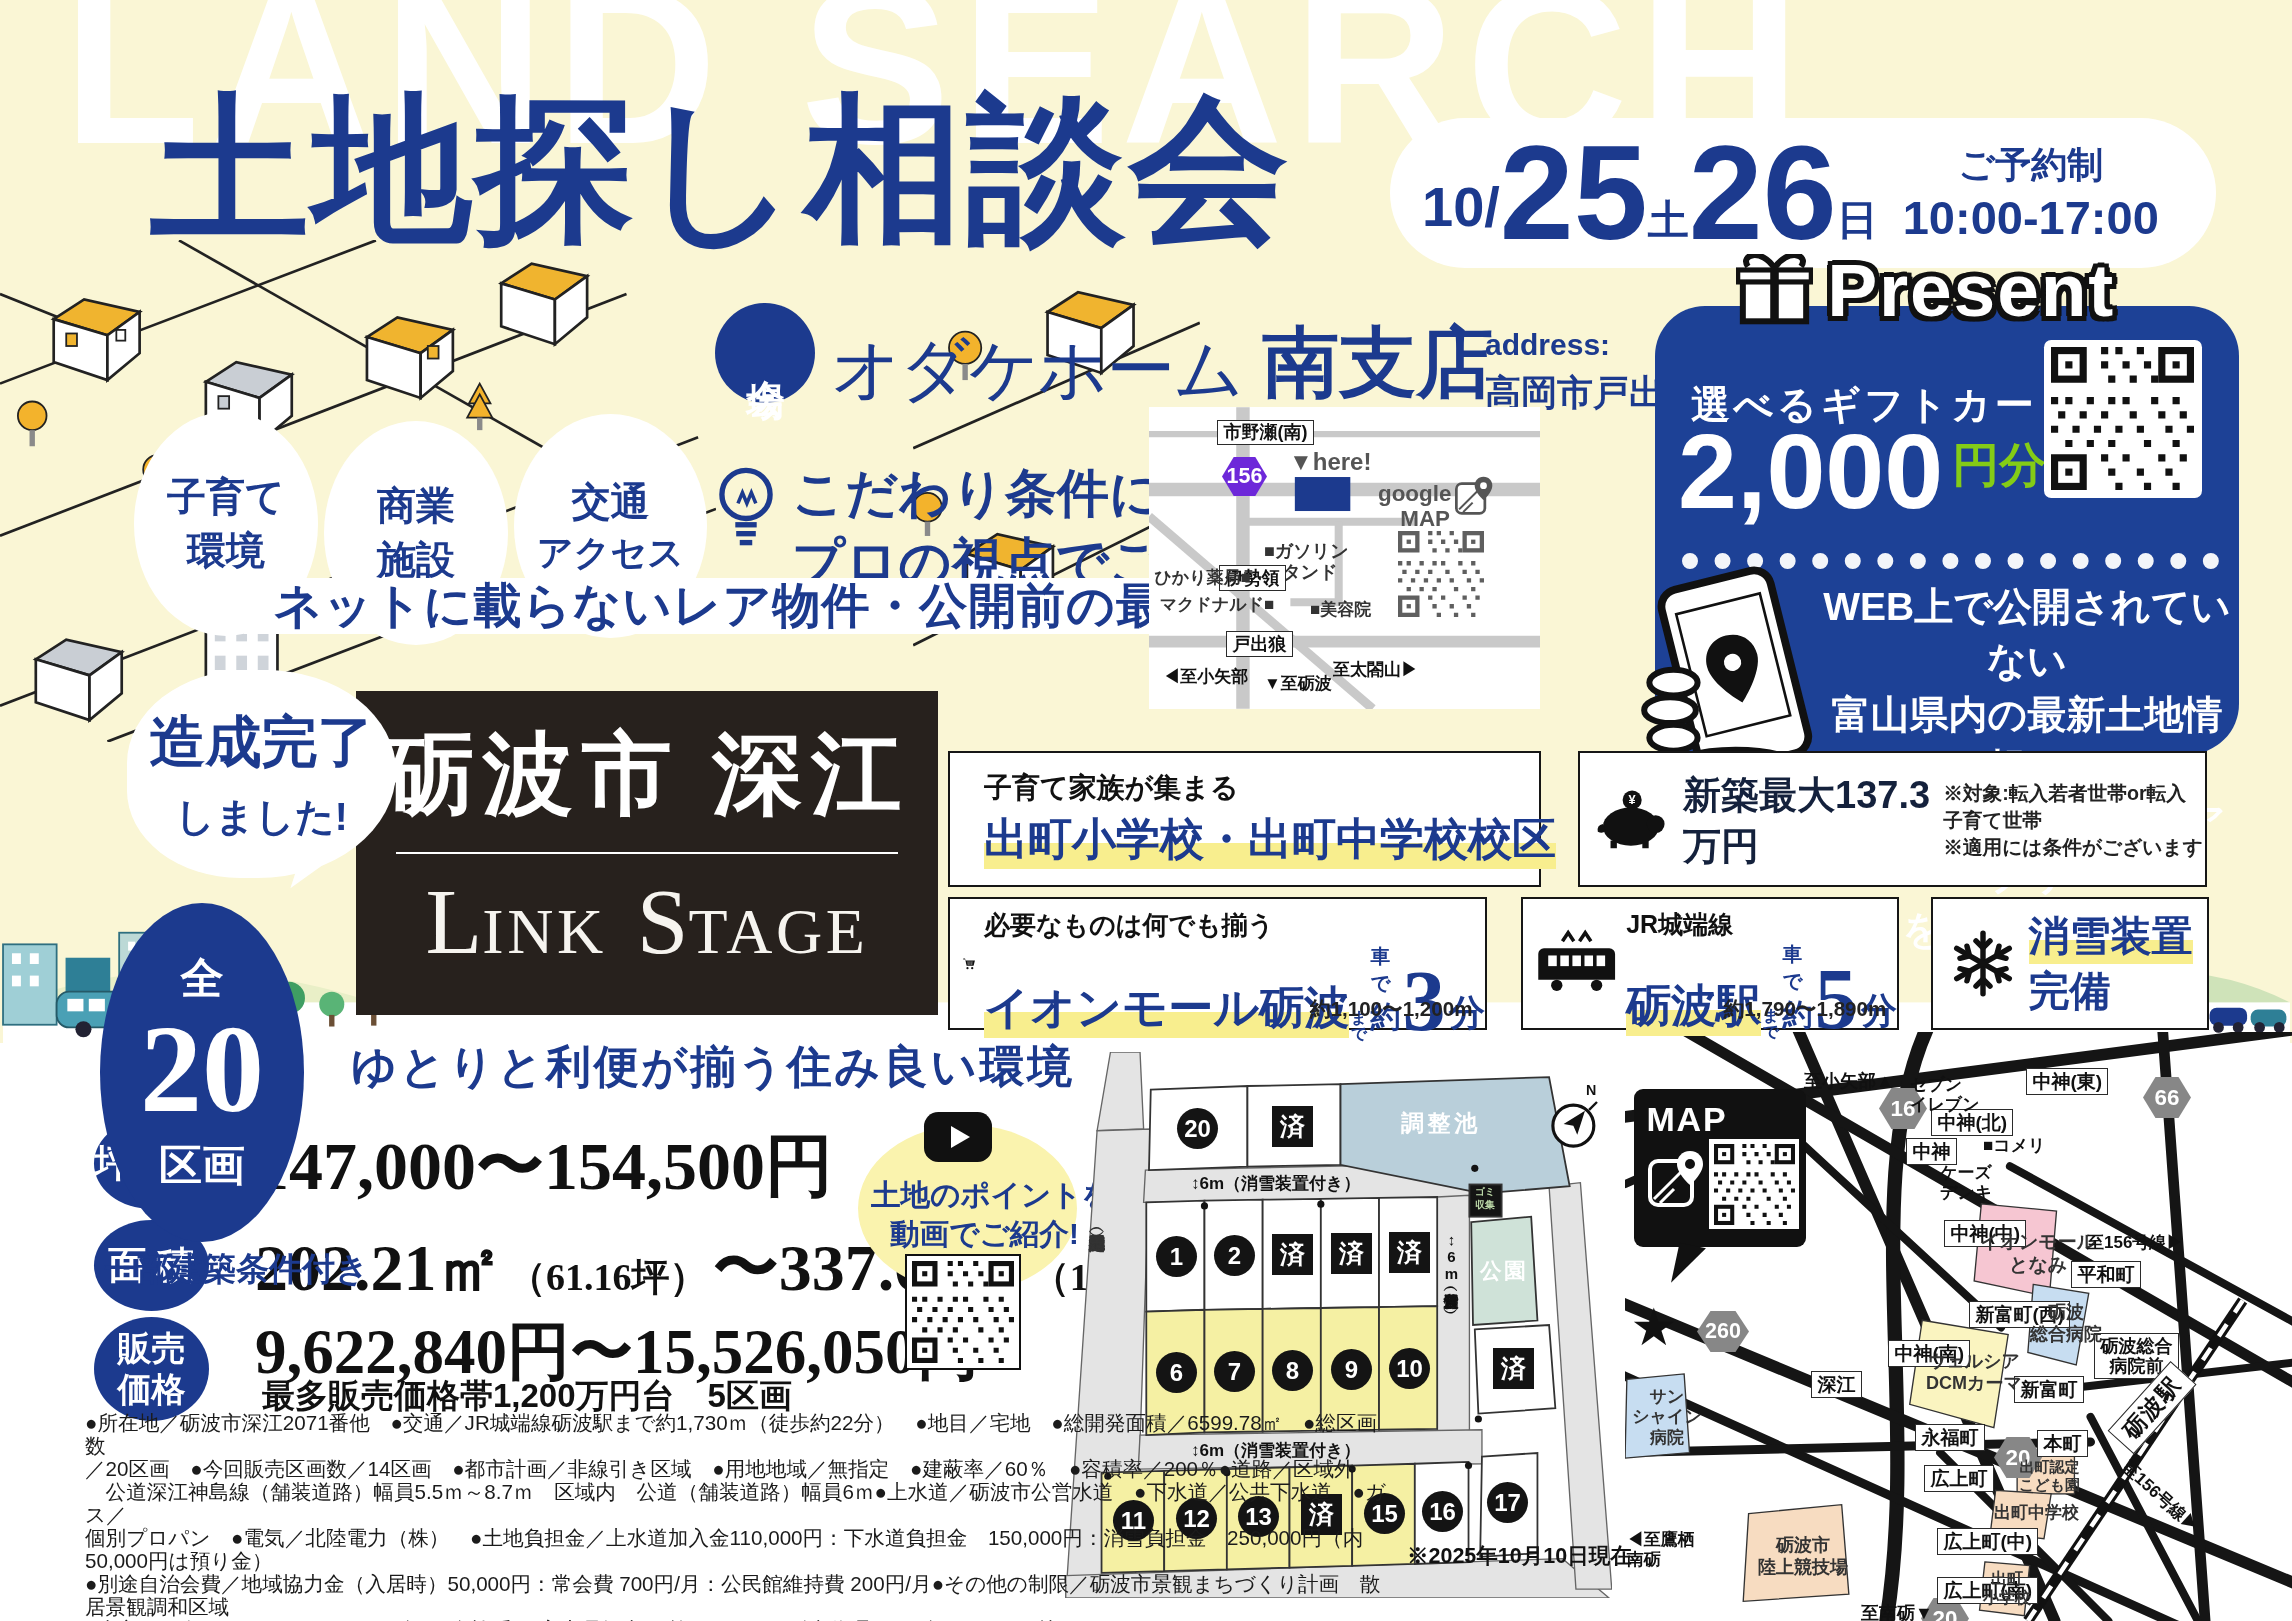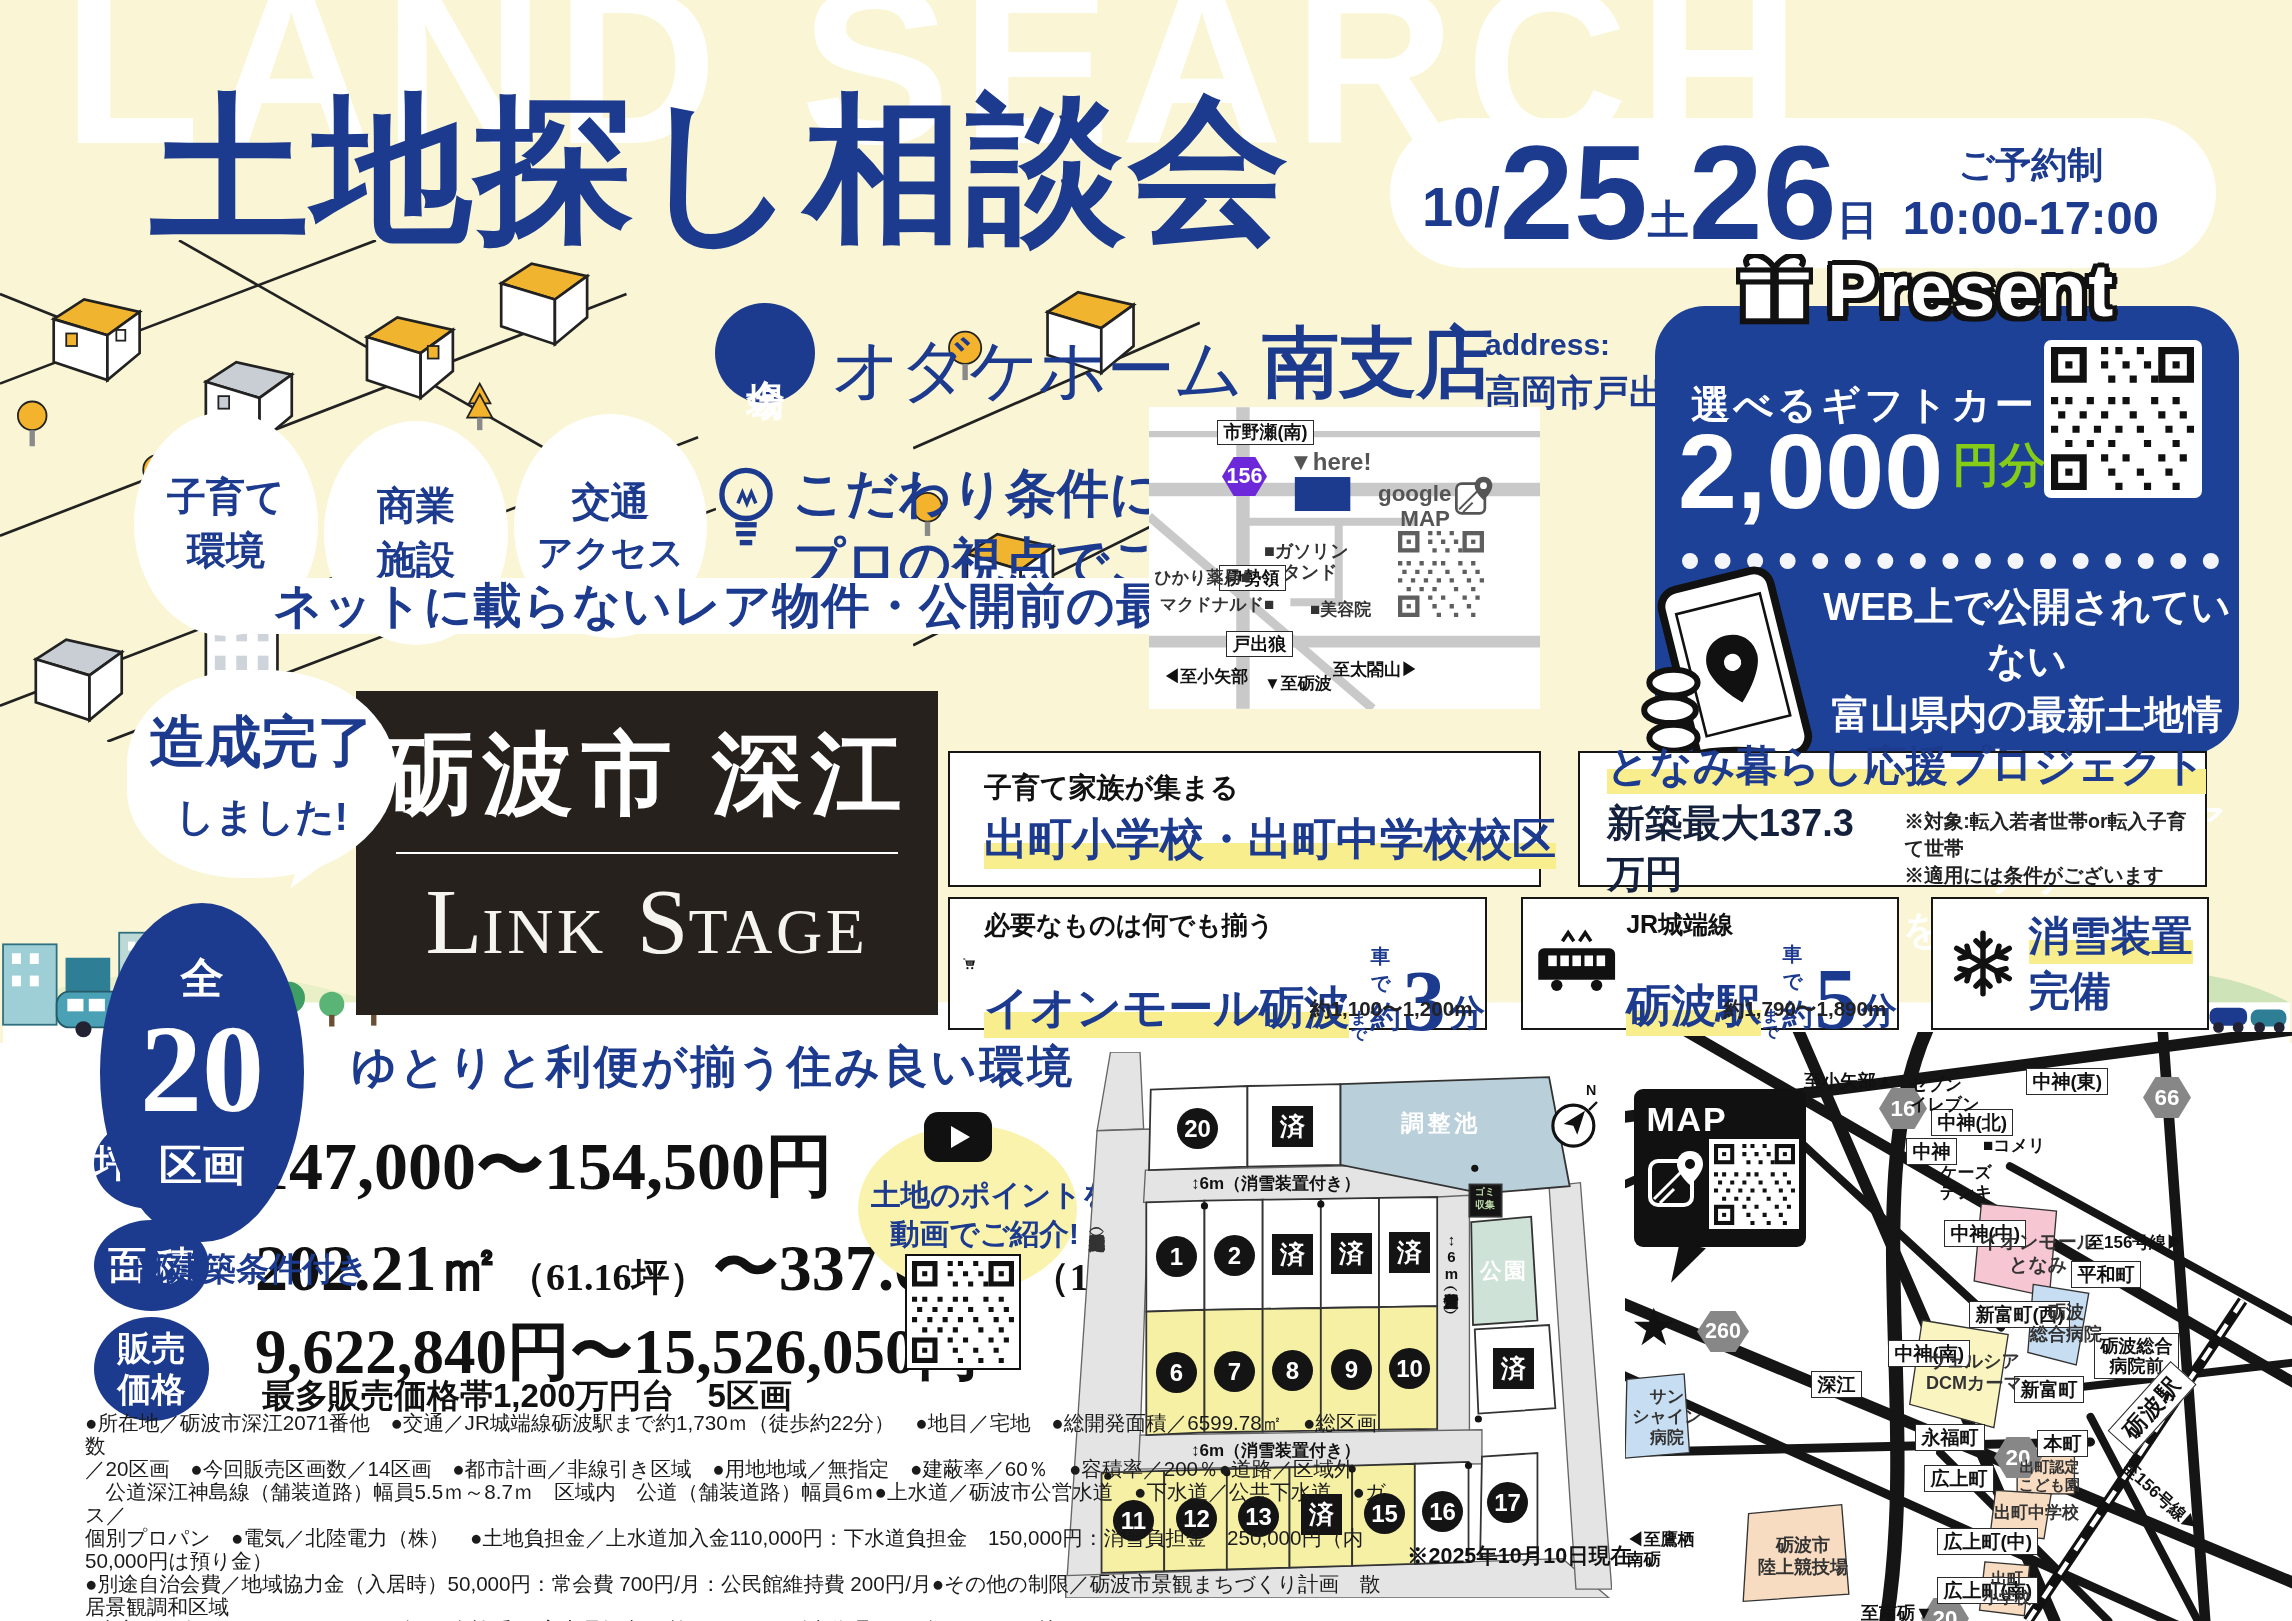--- a/index.html
+++ b/index.html
@@ -396,21 +396,20 @@
     <svg style="margin-left:14.3px" width="99" height="86" viewBox="0 0 120 100">
       <circle cx="60" cy="20" r="15" fill="#111"></circle>
         <text x="60" y="27" text-anchor="middle" font-size="20" font-weight="bold" fill="#fff">¥</text>
       <ellipse cx="58" cy="62" rx="44" ry="30" fill="#111"></ellipse>
       <circle cx="97" cy="58" r="14" fill="#111"></circle>
       <rect x="26" y="84" width="10" height="12" fill="#111"></rect>
         <rect x="76" y="84" width="10" height="12" fill="#111"></rect>
       <path d="M14,58 q-10,2 -8,12 q8,4 12,-2" fill="#111"></path>
     </svg>
     <div style="margin-left:12.5px">
-      <div class="navy hl" style="font-size:42px;font-weight:800;white-space:nowrap">となみ暮らし応援プロジェクト</div>
       <div style="display:flex;align-items:center;margin-top:3.6px">
         <span class="navy" style="font-size:38px;font-weight:800;color:#14213c">新築最大137.3万円</span>
         <span style="display:flex;flex-direction:column;margin-left:12.5px">
           <span style="font-size:19.7px;font-weight:700;color:#222">※対象:転入若者世帯or転入子育て世帯</span>
           <span style="font-size:19.7px;font-weight:700;color:#222">※適用には条件がございます</span>
         </span>
       </div>
     </div>
   </div>
 

